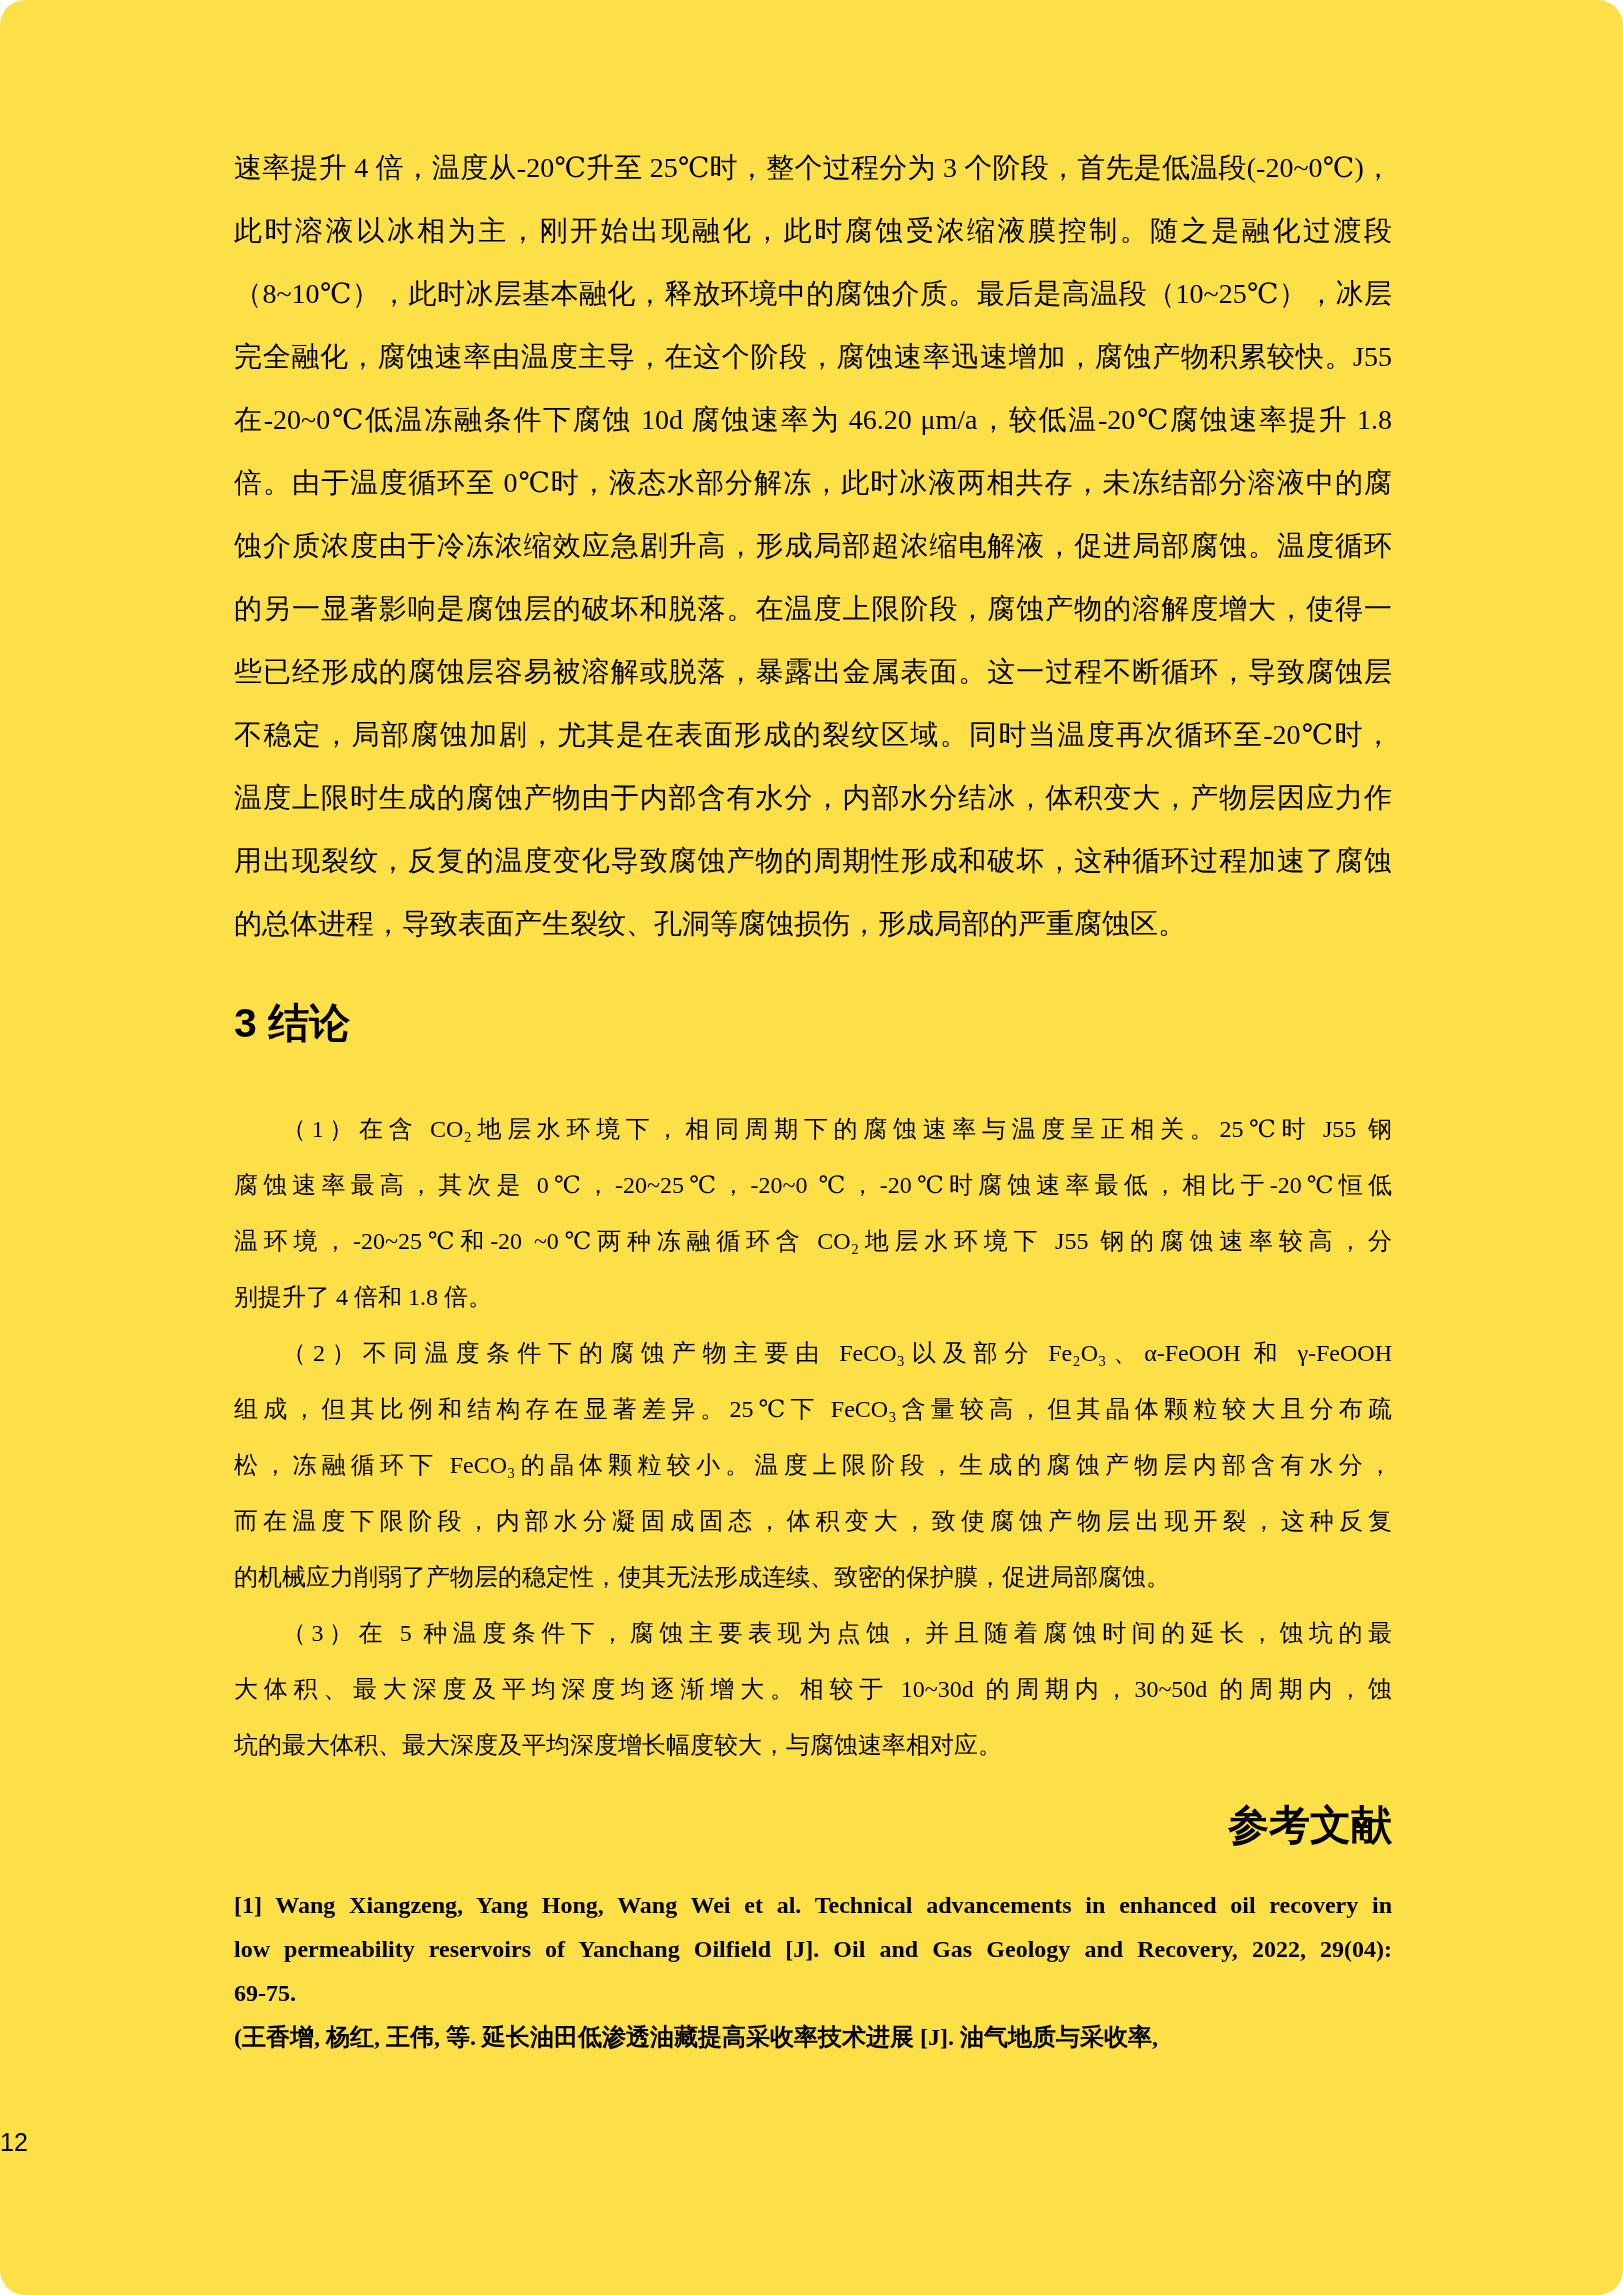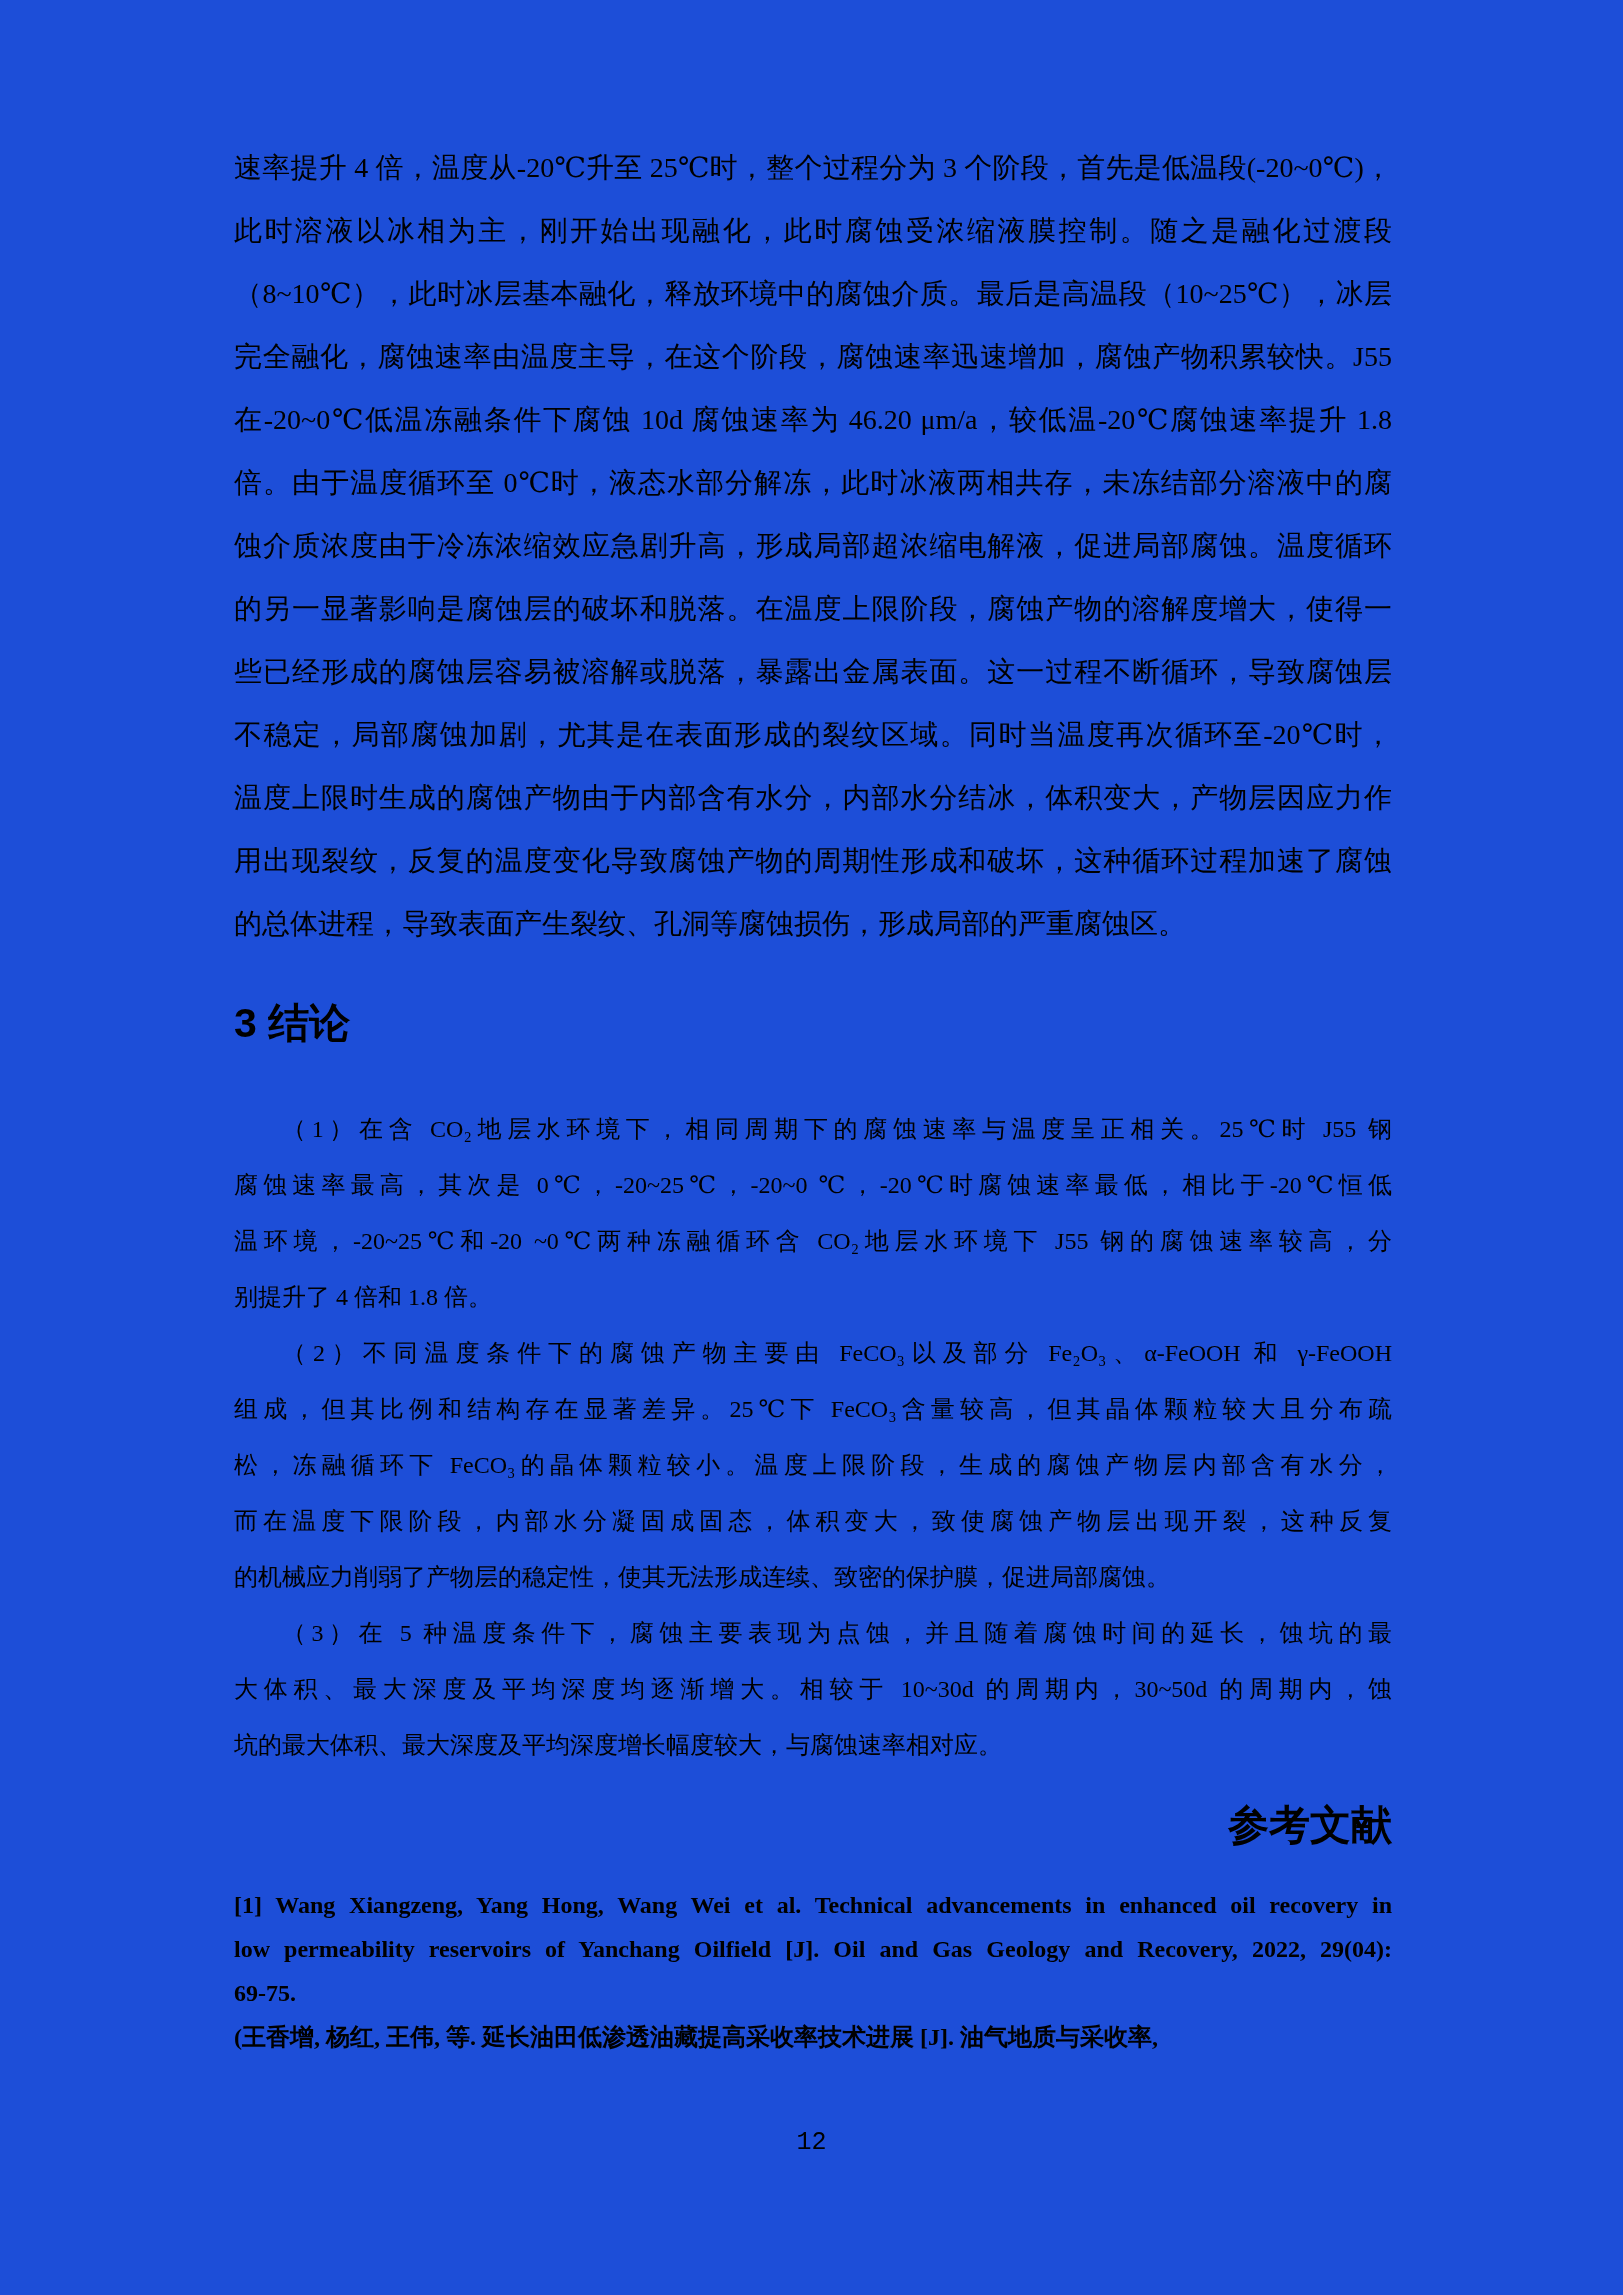--- a/index.html
+++ b/index.html
@@ -4,24 +4,25 @@
 <style>
   html, body {
     margin: 0;
     padding: 0;
     background: #ffffff;
   }
   .page {
     position: relative;
     width: 1623px;
     height: 2295px;
-    background: #1d4ed8;
+    background: #fde047;
     color: #000000;
     font-family: "Liberation Serif", "DejaVu Serif", serif;
     overflow: hidden;
+    border-radius: 25px;
   }
   .content {
     position: absolute;
     left: 234px;
     top: 0;
     width: 1158px;
   }
   .para .line {
     text-align: justify;
     text-align-last: justify;
@@ -77,23 +78,23 @@
     font-weight: bold;
   }
   .r-first {
     margin-top: 25px;
   }
   .page-footer {
     position: absolute;
     top: 2128px;
     left: 0;
     width: 1623px;
-    text-align: center;
+    text-align: left;
     font-size: 25px;
-    font-family: Liberation Mono, monospace;
+    font-family: Liberation Sans, sans-serif;
   }
 </style>
 </head>
 <body>
 
 <div class="page">
   <div class="content">
 
     <div class="para intro">
         <div class="line">速率提升 4 倍，温度从-20℃升至 25℃时，整个过程分为 3 个阶段，首先是低温段(-20~0℃)，</div>

